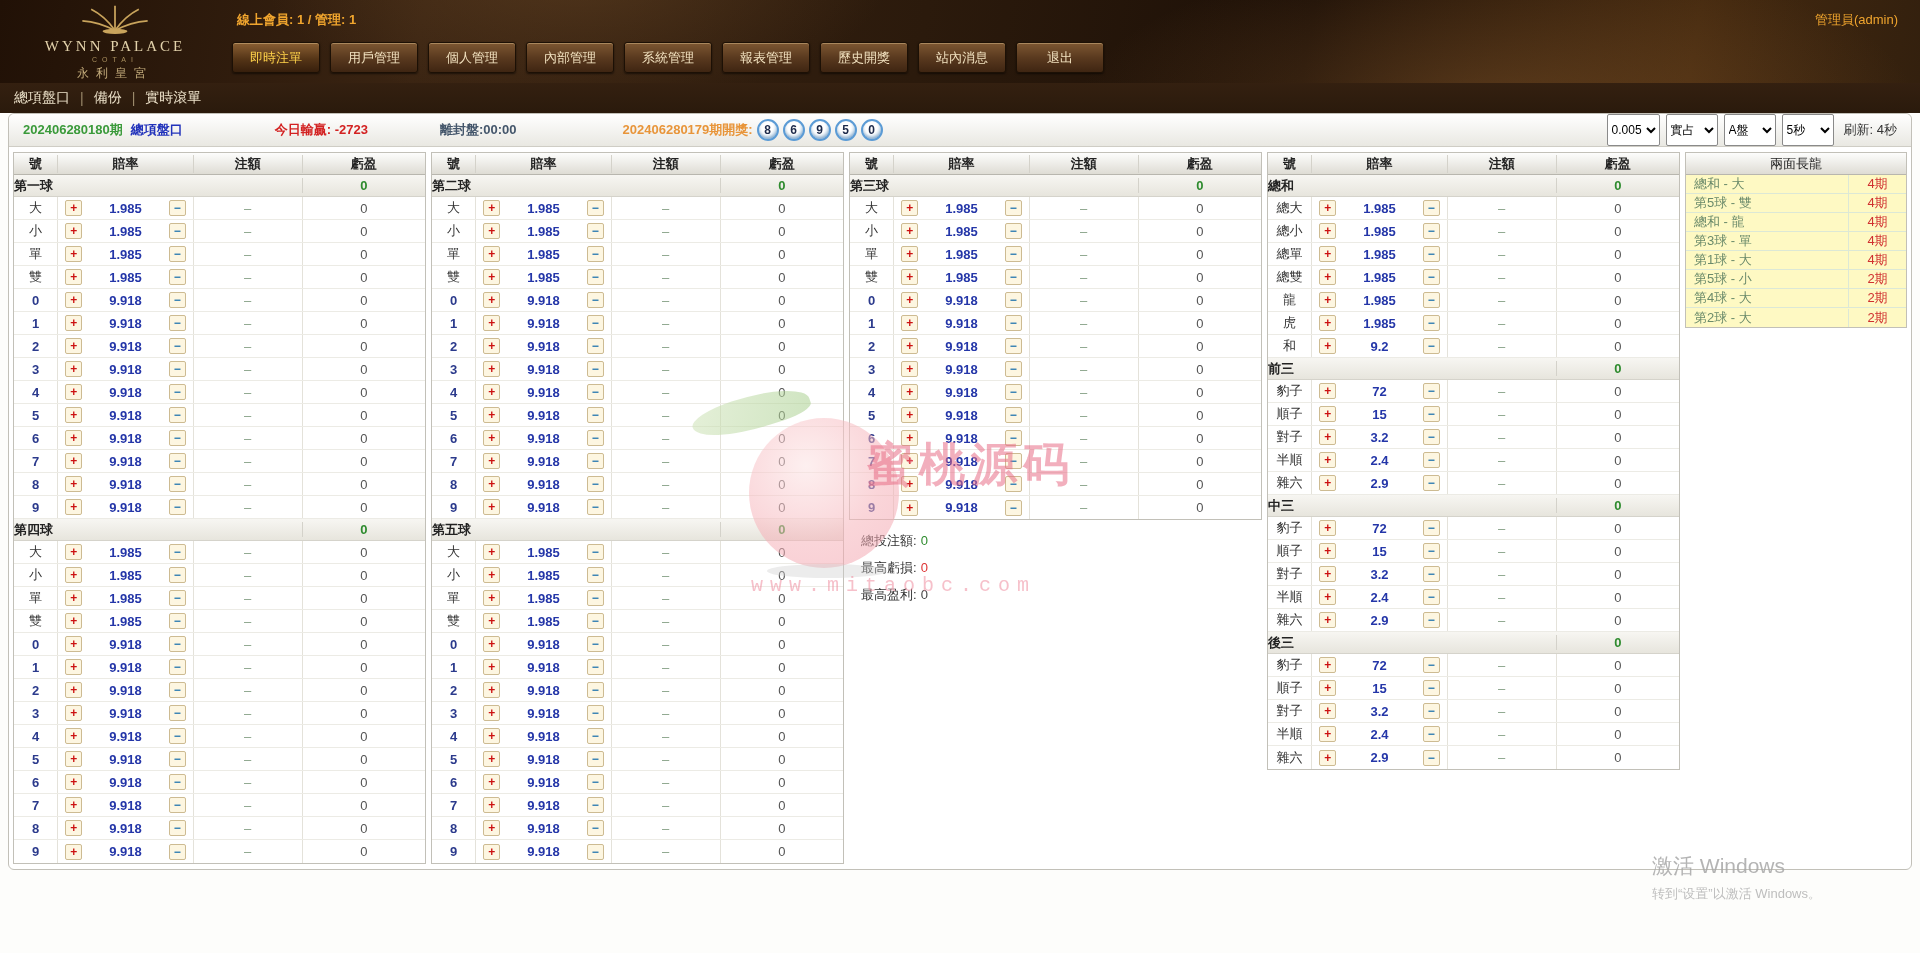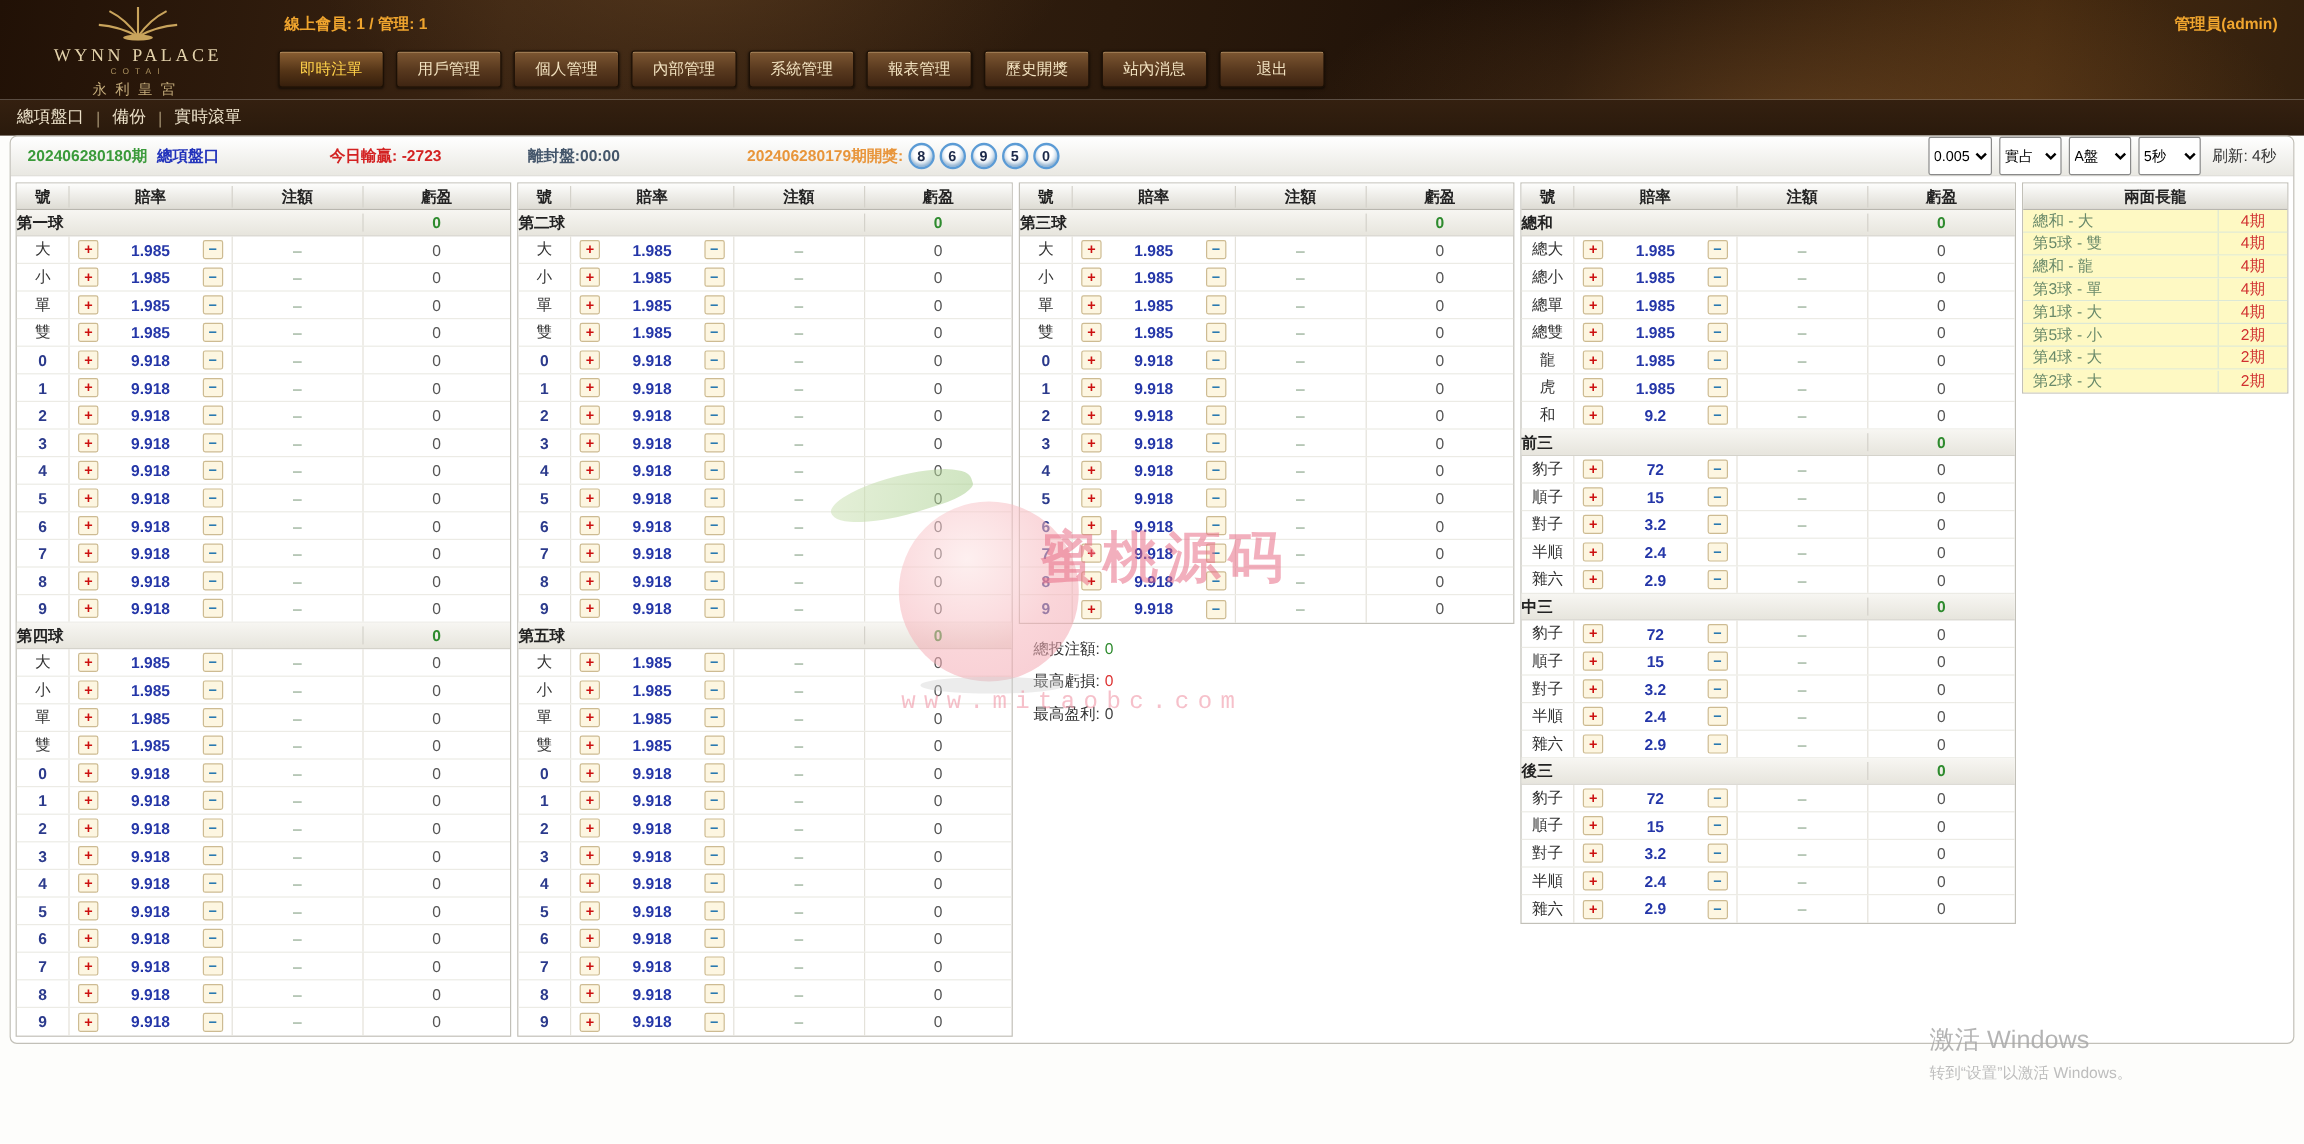--- a/index.html
+++ b/index.html
@@ -13,21 +13,21 @@
       radial-gradient(ellipse 520px 220px at 30% -30%, rgba(110,75,40,.45), transparent 60%),
       linear-gradient(100deg,#211106 0%,#3a2412 22%,#2b1a0c 48%,#1d1007 68%,#44290f 88%,#33200e 100%);
   }
   .logo { position:absolute; left:20px; top:4px; width:190px; text-align:center; color:#d7c391; }
   .logo-emblem { height:30px; }
   .logo-title { font-family:"Liberation Serif","DejaVu Serif",serif; font-size:15px; letter-spacing:3px; color:#e3d2ab; }
   .logo-sub { font-size:7px; letter-spacing:5px; color:#a98f5e; margin-top:1px; }
   .logo-cn { font-size:12px; letter-spacing:7px; color:#c5ad7c; margin-top:2px; }
 
   .online-stats { position:absolute; left:237px; top:11px; font-size:13px; font-weight:bold; color:#f0a52e; }
-  .admin-label { position:absolute; right:22px; top:11px; font-size:13px; font-weight:bold; color:#f0a52e; }
+  .admin-label { position:absolute; right:22px; top:11px; font-size:13px; font-weight:normal; color:#f0a52e; }
 
   .nav-tabs { position:absolute; left:232px; top:42px; display:flex; gap:10px; }
   .nav-tab { min-width:88px; height:31px; padding:0 14px; font-size:13px; font-weight:normal; color:#f2e2c0;
     background:linear-gradient(180deg,#7d5732,#5a3a1f 50%,#3f2512); border:1px solid #1c1005; border-radius:3px;
     box-shadow:inset 0 1px 0 rgba(255,225,175,.35), 0 1px 2px rgba(0,0,0,.55); cursor:pointer; }
   .nav-tab.active { color:#ffd24a; background:linear-gradient(180deg,#8a5f33,#553517 55%,#371f0c); }
 
   
   .sub-nav { height:30px; background:linear-gradient(180deg,#342010,#2a1a0c); display:flex; align-items:center;
     padding:0 14px; font-size:14px; }
@@ -86,42 +86,42 @@
   .col-bet { width:26.5%; color:#85a085; }
   .col-profit { width:30%; color:#555; }
 
   .summary-block { padding:12px 4px 0 12px; font-size:13px; color:#333; }
   .summary-line { margin-bottom:9px; }
   .summary-line .val { margin-left:4px; }
   .val.tone-green { color:#2e8b2e; } .val.tone-red { color:#d33; } .val.tone-dark { color:#444; }
 
   
   .dragon { flex:0 0 222px; border:1px solid #c2c0b8; font-size:13px; background:#fff; }
-  .dragon-header { height:22px; display:flex; align-items:center; justify-content:center; font-weight:bold; color:#222;
+  .dragon-header { height:22px; display:flex; align-items:center; justify-content:center; font-weight:normal; color:#222;
     background:linear-gradient(180deg,#fdfdfc,#dedcd4); border-bottom:1px solid #b8b6ae; }
   .dragon-row { display:flex; height:19px; align-items:center; background:#fef9c3; border-bottom:1px solid #dcE8d6;
     border-bottom:1px solid #dce8d6; cursor:pointer; }
   .dragon-row:last-child { border-bottom:none; }
   .dragon-name { flex:1; padding-left:8px; color:#6a8a6a; }
   .dragon-count { width:58px; text-align:center; color:#d03030; border-left:1px solid #dce8d6; }
 
   
   .peach-wm { position:absolute; left:740px; top:282px; width:360px; height:230px; pointer-events:none; }
   .peach-fruit { position:absolute; left:0; top:22px; width:150px; height:150px; border-radius:50%;
     background:radial-gradient(circle at 38% 32%, #fce3e3, #f6b3ba 55%, #f0a0ac); opacity:.55; }
   .peach-shadow { position:absolute; left:18px; top:168px; width:120px; height:14px; border-radius:50%;
     background:#cfcfcf; opacity:.4; }
   .peach-leaf { position:absolute; left:-58px; top:0; width:120px; height:34px; border-radius:60% 100% 40% 100%;
     background:linear-gradient(120deg,#cfe3b8,#a8cf8e); transform:rotate(-18deg); opacity:.55; }
   .peach-text { position:absolute; left:118px; top:38px; font-size:46px; font-weight:bold; letter-spacing:6px;
     color:rgba(232,110,135,.55); }
   .peach-url { position:absolute; left:2px; top:178px; font-size:20px; letter-spacing:7px;
     color:rgba(238,140,158,.55); font-family:"Liberation Mono","DejaVu Sans Mono",monospace; }
 
-  .win-wm { position:absolute; left:1608px; top:852px; color:#ababab; opacity:.85; }
+  .win-wm { position:absolute; left:1652px; top:852px; color:#ababab; opacity:.85; }
   .win-wm-line1 { font-size:21px; color:#a8a8a8; }
   .win-wm-line2 { font-size:13px; color:#b3b3b3; margin-top:5px; }
 </style>
 </head>
 <body>
 
 <div class="top-header">
   <div class="logo">
     <svg class="logo-emblem" viewBox="0 0 90 34" width="84" height="30">
       <g fill="none" stroke="#c9a45c" stroke-width="2">

